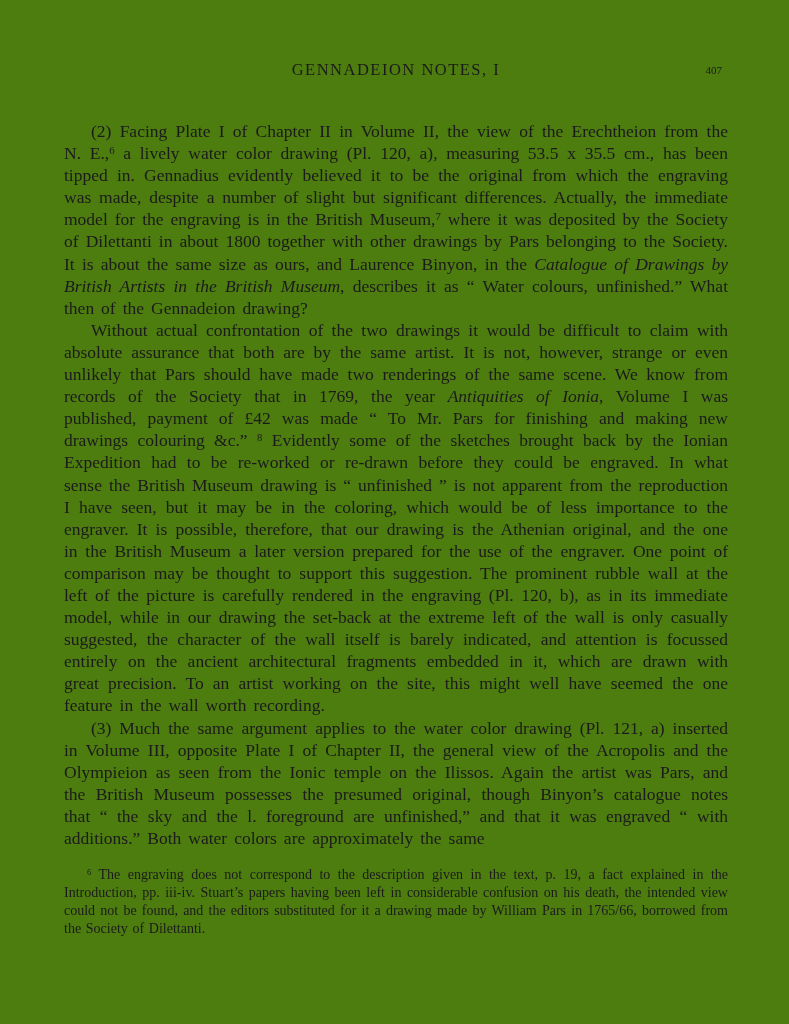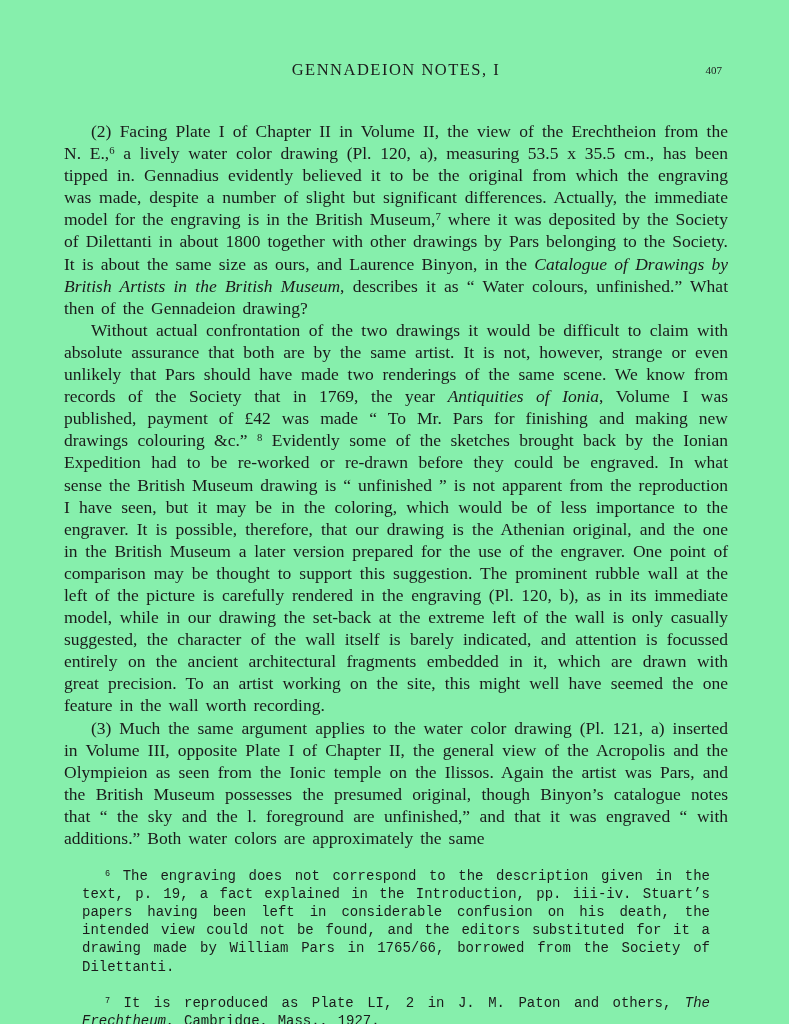--- a/index.html
+++ b/index.html
@@ -5,21 +5,21 @@
   html, body {
     margin: 0;
     padding: 0;
     background: #e9e9e9;
   }
   .page {
     position: relative;
     width: 789px;
     height: 1024px;
     margin: 0 auto;
-    background: #86efac;
+    background: #4d7c0f;
     color: #1b1b1b;
     font-family: "Liberation Serif", "DejaVu Serif", serif;
     box-sizing: border-box;
     padding: 60px 61px 0 64px;
     overflow: hidden;
   }
   .page-header {
     position: relative;
     height: 22px;
     margin-bottom: 12px;
@@ -49,23 +49,22 @@
     text-indent: 27px;
   }
   .footnotes {
     margin-top: 17px;
     text-align: justify;
     font-size: 14px;
     line-height: 18.1px;
     word-spacing: 1.2px;
   }
   .footnotes p {
-    margin: 18px;
+    margin: 0;
     text-indent: 23px;
-    font-family: Liberation Mono, monospace;
   }
   sup.fn-mark {
     font-size: 61%;
     line-height: 0;
     vertical-align: baseline;
     position: relative;
     top: -0.48em;
     letter-spacing: 0;
   }
   em { font-style: italic; }
@@ -81,16 +80,15 @@
   </div>
 
   <div class="body-text">
     <p><span>(2) Facing Plate I of Chapter II in Volume II, the view of the Erechtheion from the N. E.,</span><sup class="fn-mark">6</sup><span> a lively water color drawing (Pl. 120, a), measuring 53.5 x 35.5 cm., has been tipped in. Gennadius evidently believed it to be the original from which the engraving was made, despite a number of slight but significant differences. Actually, the immediate model for the engraving is in the British Museum,</span><sup class="fn-mark">7</sup><span> where it was deposited by the Society of Dilettanti in about 1800 together with other drawings by Pars belonging to the Society. It is about the same size as ours, and Laurence Binyon, in the </span><em>Catalogue of Drawings by British Artists in the British Museum</em><span>, describes it as “ Water colours, unfinished.” What then of the Gennadeion drawing?</span></p>
     <p><span>Without actual confrontation of the two drawings it would be difficult to claim with absolute assurance that both are by the same artist. It is not, however, strange or even unlikely that Pars should have made two renderings of the same scene. We know from records of the Society that in 1769, the year </span><em>Antiquities of Ionia</em><span>, Volume I was published, payment of £42 was made “ To Mr. Pars for finishing and making new drawings colouring &amp;c.” </span><sup class="fn-mark">8</sup><span> Evidently some of the sketches brought back by the Ionian Expedition had to be re-worked or re-drawn before they could be engraved. In what sense the British Museum drawing is “ unfinished ” is not apparent from the reproduction I have seen, but it may be in the coloring, which would be of less importance to the engraver. It is possible, therefore, that our drawing is the Athenian original, and the one in the British Museum a later version prepared for the use of the engraver. One point of comparison may be thought to support this suggestion. The prominent rubble wall at the left of the picture is carefully rendered in the engraving (Pl. 120, b), as in its immediate model, while in our drawing the set-back at the extreme left of the wall is only casually suggested, the character of the wall itself is barely indicated, and attention is focussed entirely on the ancient architectural fragments embedded in it, which are drawn with great precision. To an artist working on the site, this might well have seemed the one feature in the wall worth recording.</span></p>
     <p><span>(3) Much the same argument applies to the water color drawing (Pl. 121, a) inserted in Volume III, opposite Plate I of Chapter II, the general view of the Acropolis and the Olympieion as seen from the Ionic temple on the Ilissos. Again the artist was Pars, and the British Museum possesses the presumed original, though Binyon’s catalogue notes that “ the sky and the l. foreground are unfinished,” and that it was engraved “ with additions.” Both water colors are approximately the same</span></p>
   </div>
 
   <div class="footnotes">
     <p><sup class="fn-mark">6</sup><span> The engraving does not correspond to the description given in the text, p. 19, a fact explained in the Introduction, pp. iii-iv. Stuart’s papers having been left in considerable confusion on his death, the intended view could not be found, and the editors substituted for it a drawing made by William Pars in 1765/66, borrowed from the Society of Dilettanti.</span></p>
-    <p><sup class="fn-mark">7</sup><span> It is reproduced as Plate LI, 2 in J. M. Paton and others, </span><em>The Erechtheum</em><span>, Cambridge, Mass., 1927.</span></p>
   </div>
 
 </div>
 
 </body></html>

